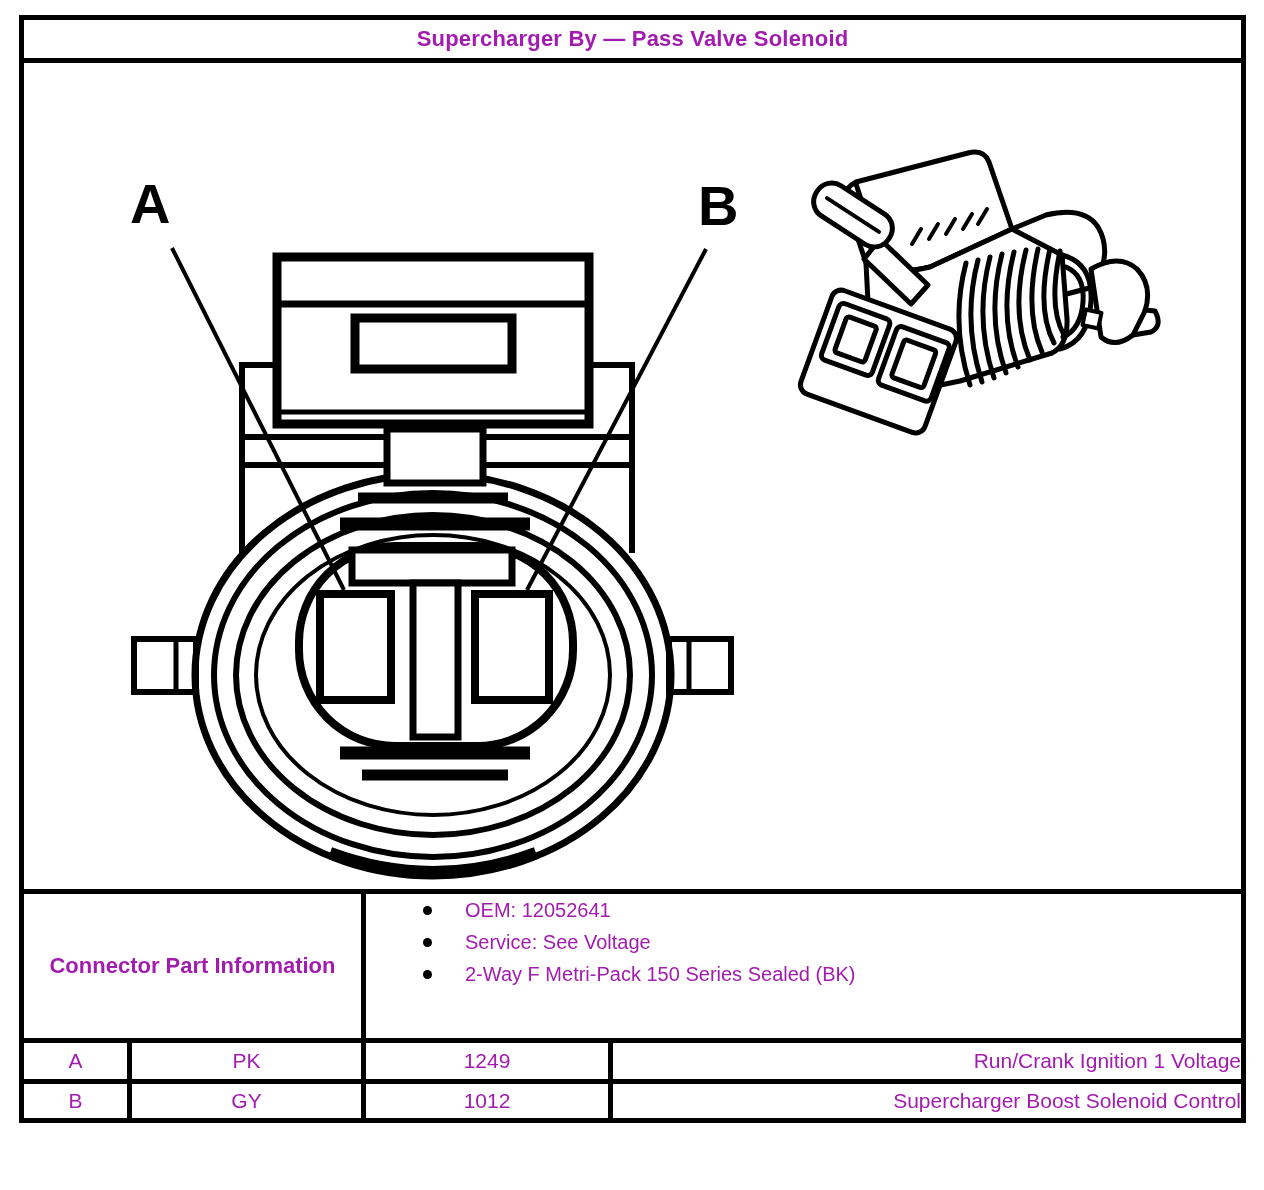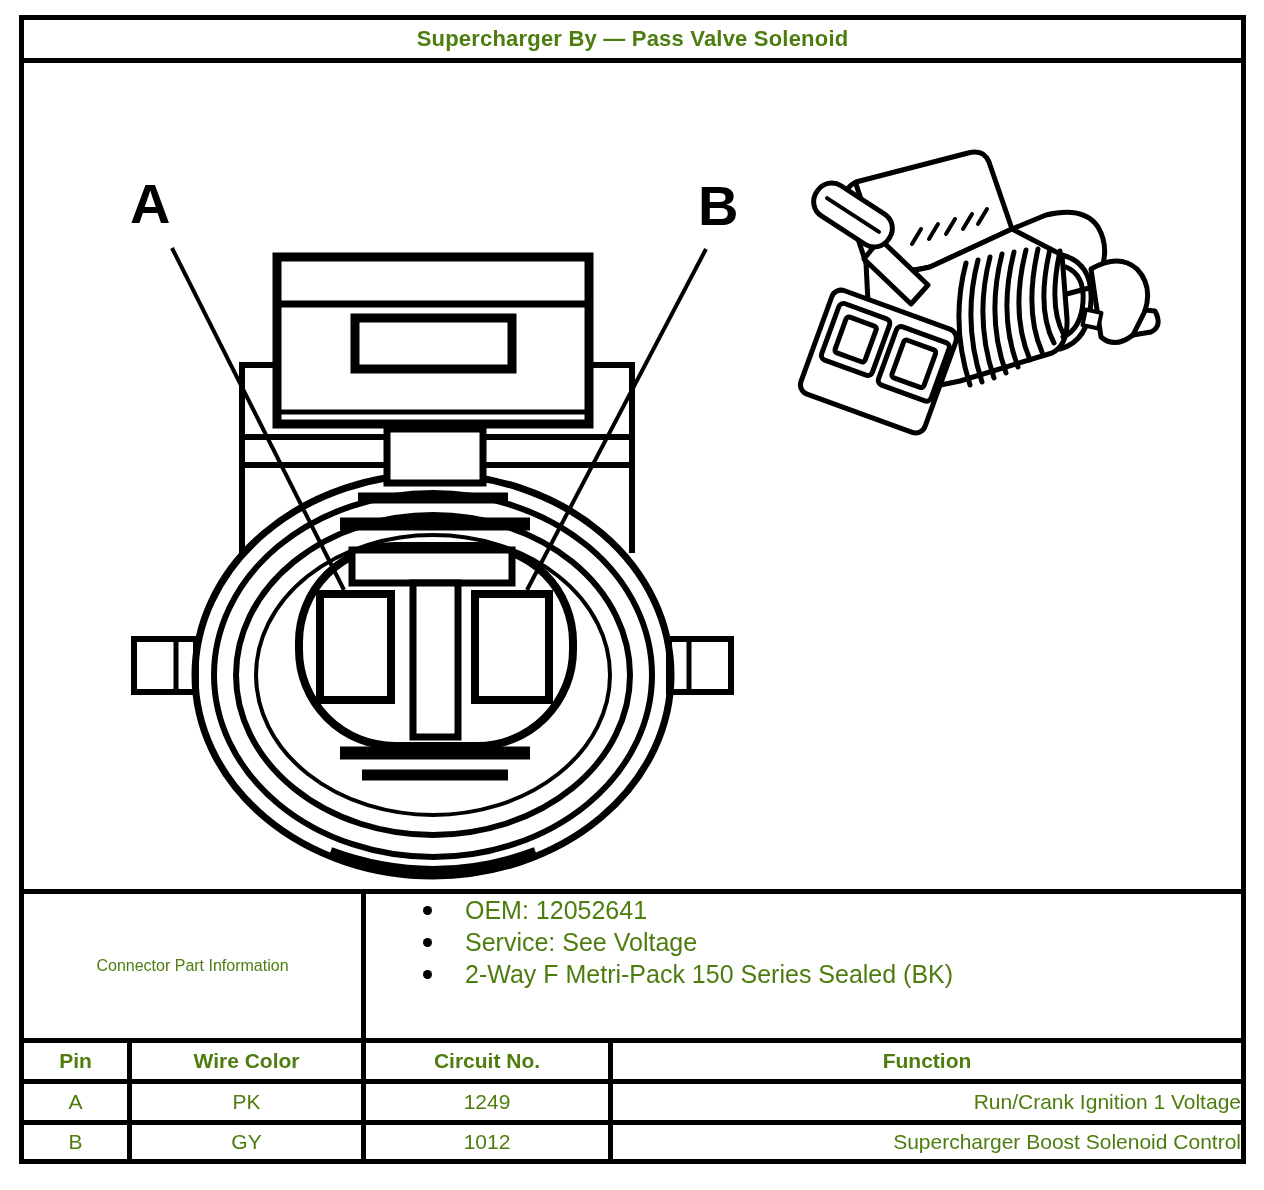--- a/index.html
+++ b/index.html
@@ -1,30 +1,30 @@
 <!DOCTYPE html>
 <html><head>
 <meta charset="utf-8">
 <style>
   html,body { margin:0; padding:0; background:#fff; }
   .page {
     position:relative; width:1264px; height:1175px; background:#ffffff;
-    font-family:"Liberation Sans","DejaVu Sans",sans-serif; color:#4d7c0f;
+    font-family:"Liberation Sans","DejaVu Sans",sans-serif; color:#a21caf;
   }
   table.main { border-collapse:collapse; table-layout:fixed; width:1222px;
     position:absolute; left:19px; top:15px; }
   table.main td { border:5px solid #000; padding:0; background:#fff; }
   .title-cell { height:38px; text-align:center; vertical-align:middle;
     font-size:22px; font-weight:bold; letter-spacing:0.2px; }
   .diagram-cell { height:826px; position:relative; }
   .diagram-cell svg { display:block; }
   .cpi-cell { height:144px; text-align:center; vertical-align:middle;
-    font-size:16px; font-weight:normal; }
+    font-size:22px; font-weight:bold; }
   .bullets-cell { vertical-align:top; padding-top:10px; }
-  .bullet-row { display:flex; align-items:flex-start; height:32px; font-size:25px; line-height:32px; }
+  .bullet-row { display:flex; align-items:flex-start; height:32px; font-size:20px; line-height:32px; }
   .bullet-dot { width:9px; height:9px; border-radius:50%; background:#000;
     margin-left:57px; margin-right:33px; margin-top:12px; flex:0 0 auto; }
   .hdr-cell { height:36px; text-align:center; vertical-align:middle;
     font-size:21px; font-weight:bold; }
   .data-cell { height:36px; text-align:center; vertical-align:middle; font-size:21px; }
   .rowB .data-cell { height:34px; }
   .func-cell { text-align:right; padding-left:5px; }
 </style>
 </head>
 <body>
@@ -130,26 +130,20 @@
         <div class="bullet-row">
           <span class="bullet-dot"></span>
           <span>Service: See Voltage</span>
         </div>
         <div class="bullet-row">
           <span class="bullet-dot"></span>
           <span>2-Way F Metri-Pack 150 Series Sealed (BK)</span>
         </div>
       </td>
     </tr>
-    <tr>
-      <td class="hdr-cell">Pin</td>
-      <td class="hdr-cell">Wire Color</td>
-      <td class="hdr-cell">Circuit No.</td>
-      <td class="hdr-cell">Function</td>
-    </tr>
     <tr class="rowA">
       <td class="data-cell">A</td>
       <td class="data-cell">PK</td>
       <td class="data-cell">1249</td>
       <td class="data-cell func-cell">Run/Crank Ignition 1 Voltage</td>
     </tr>
     <tr class="rowB">
       <td class="data-cell">B</td>
       <td class="data-cell">GY</td>
       <td class="data-cell">1012</td>

